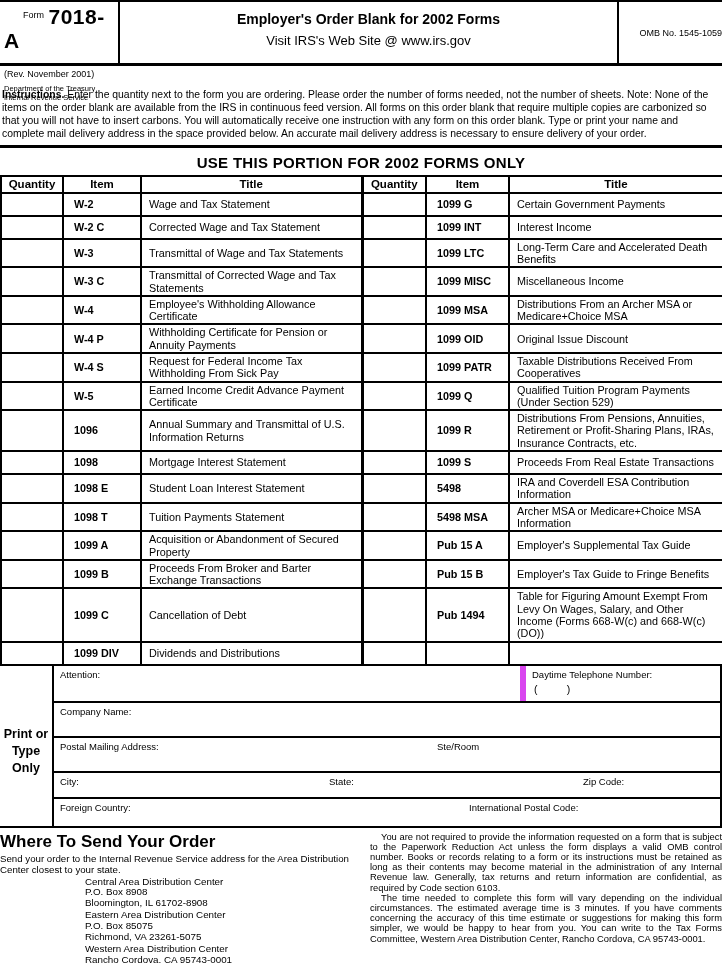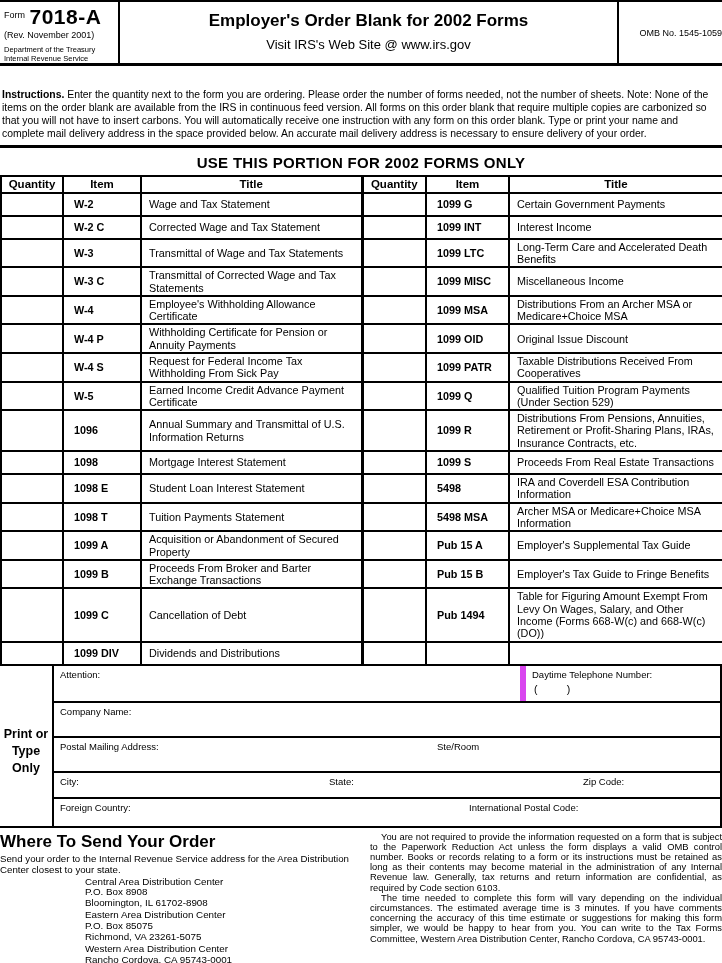--- a/index.html
+++ b/index.html
@@ -3,26 +3,26 @@
 <meta charset="utf-8">
 <style>
   * { margin:0; padding:0; box-sizing:border-box; }
   html,body { background:#fff; }
   body { width:722px; font-family:"Liberation Sans", sans-serif; color:#000; }
   .page { width:722px; height:963px; border-top:2px solid #000; overflow:hidden; background:#fff; }
 
   
   .hdr { display:flex; height:64px; border-bottom:3px solid #000; }
   .hdr-left { width:120px; border-right:2px solid #000; padding:3px 4px; }
-  .form-word { font-size:9px; vertical-align:6px; }
+  .form-word { font-size:9px; vertical-align:6px;margin-left:19px; }
   .form-number { font-size:21px; font-weight:bold; letter-spacing:0.5px; }
-  .rev { font-size:9px; margin-top:1px; }
+  .rev { font-size:9px; margin-top:16px; }
   .dept { font-size:7.5px; margin-top:6px; line-height:8.5px; }
   .hdr-center { flex:1; text-align:center; padding-top:9px; }
-  .main-title { font-size:17px; font-weight:bold; }
+  .main-title { font-size:14px; font-weight:bold; }
   .subtitle { font-size:13px; margin-top:6px; }
   .hdr-right { width:105px; border-left:2px solid #000; display:flex; align-items:center; justify-content:flex-end; font-size:9px; }
 
   
   .instructions { font-size:10.4px; line-height:12.9px; padding:3px 2px 4px 2px; border-bottom:3px solid #000;margin-top:20px; }
   .instructions b { font-weight:bold; }
 
   
   .section-title { text-align:center; font-size:15px; font-weight:bold; letter-spacing:0.3px; padding:6px 0 4px 0; }
 

